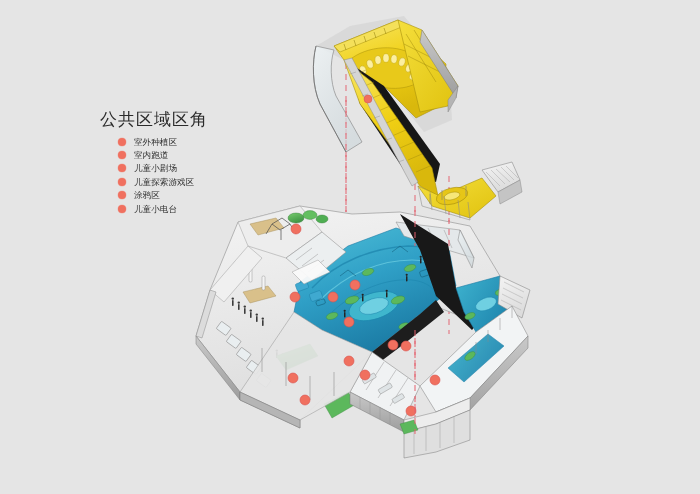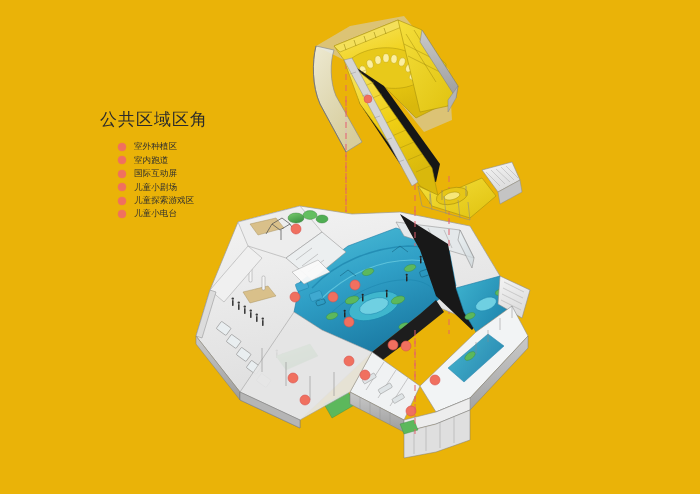--- a/index.html
+++ b/index.html
@@ -3,31 +3,31 @@
 <meta charset="utf-8">
 <title>公共区域区角</title>
 <style>
   html,body{margin:0;padding:0;}
   body{
     width:700px;height:494px;
     background:#fdfdfd;
     font-family:"DejaVu Sans","Liberation Sans",sans-serif;
     overflow:hidden;position:relative;
   }
-  #board{position:absolute;inset:0;background:#eab308;}
+  #board{position:absolute;inset:0;background:#e5e5e5;}
 
   
   #legend{position:absolute;left:99px;top:110px;width:150px;}
   #legend-title{
     font-size:17px;color:#2b2b2b;letter-spacing:1px;
     margin:0 0 9px 1px;font-weight:400;line-height:1.1;
   }
   .legend-list{list-style:none;margin:0;padding:0;}
   .legend-item{
-    display:flex;align-items:flex-end;
+    display:flex;align-items:flex-start;
     height:13.4px;margin:0;
   }
   .legend-dot{
     width:8px;height:8px;border-radius:50%;
     background:#f0705f;flex:0 0 8px;margin-left:19px;margin-right:8px;
     box-shadow:0 0 0 .5px rgba(240,112,95,.35);
   }
   .legend-label{
     font-size:8.6px;color:#2f2f2f;white-space:nowrap;line-height:1;
   }
@@ -47,29 +47,29 @@
       <li class="legend-item">
         <span class="legend-dot"></span>
         <span class="legend-label">室外种植区</span>
       </li>
       <li class="legend-item">
         <span class="legend-dot"></span>
         <span class="legend-label">室内跑道</span>
       </li>
       <li class="legend-item">
         <span class="legend-dot"></span>
-        <span class="legend-label">国际互动屏</span>
-      </li>
-      <li class="legend-item">
-        <span class="legend-dot"></span>
         <span class="legend-label">儿童小剧场</span>
       </li>
       <li class="legend-item">
         <span class="legend-dot"></span>
         <span class="legend-label">儿童探索游戏区</span>
+      </li>
+      <li class="legend-item">
+        <span class="legend-dot"></span>
+        <span class="legend-label">涂鸦区</span>
       </li>
       <li class="legend-item">
         <span class="legend-dot"></span>
         <span class="legend-label">儿童小电台</span>
       </li>
     </ul>
   </div>
 
   <div id="drawing">
   <svg width="700" height="494" viewBox="0 0 700 494" xmlns="http://www.w3.org/2000/svg">

